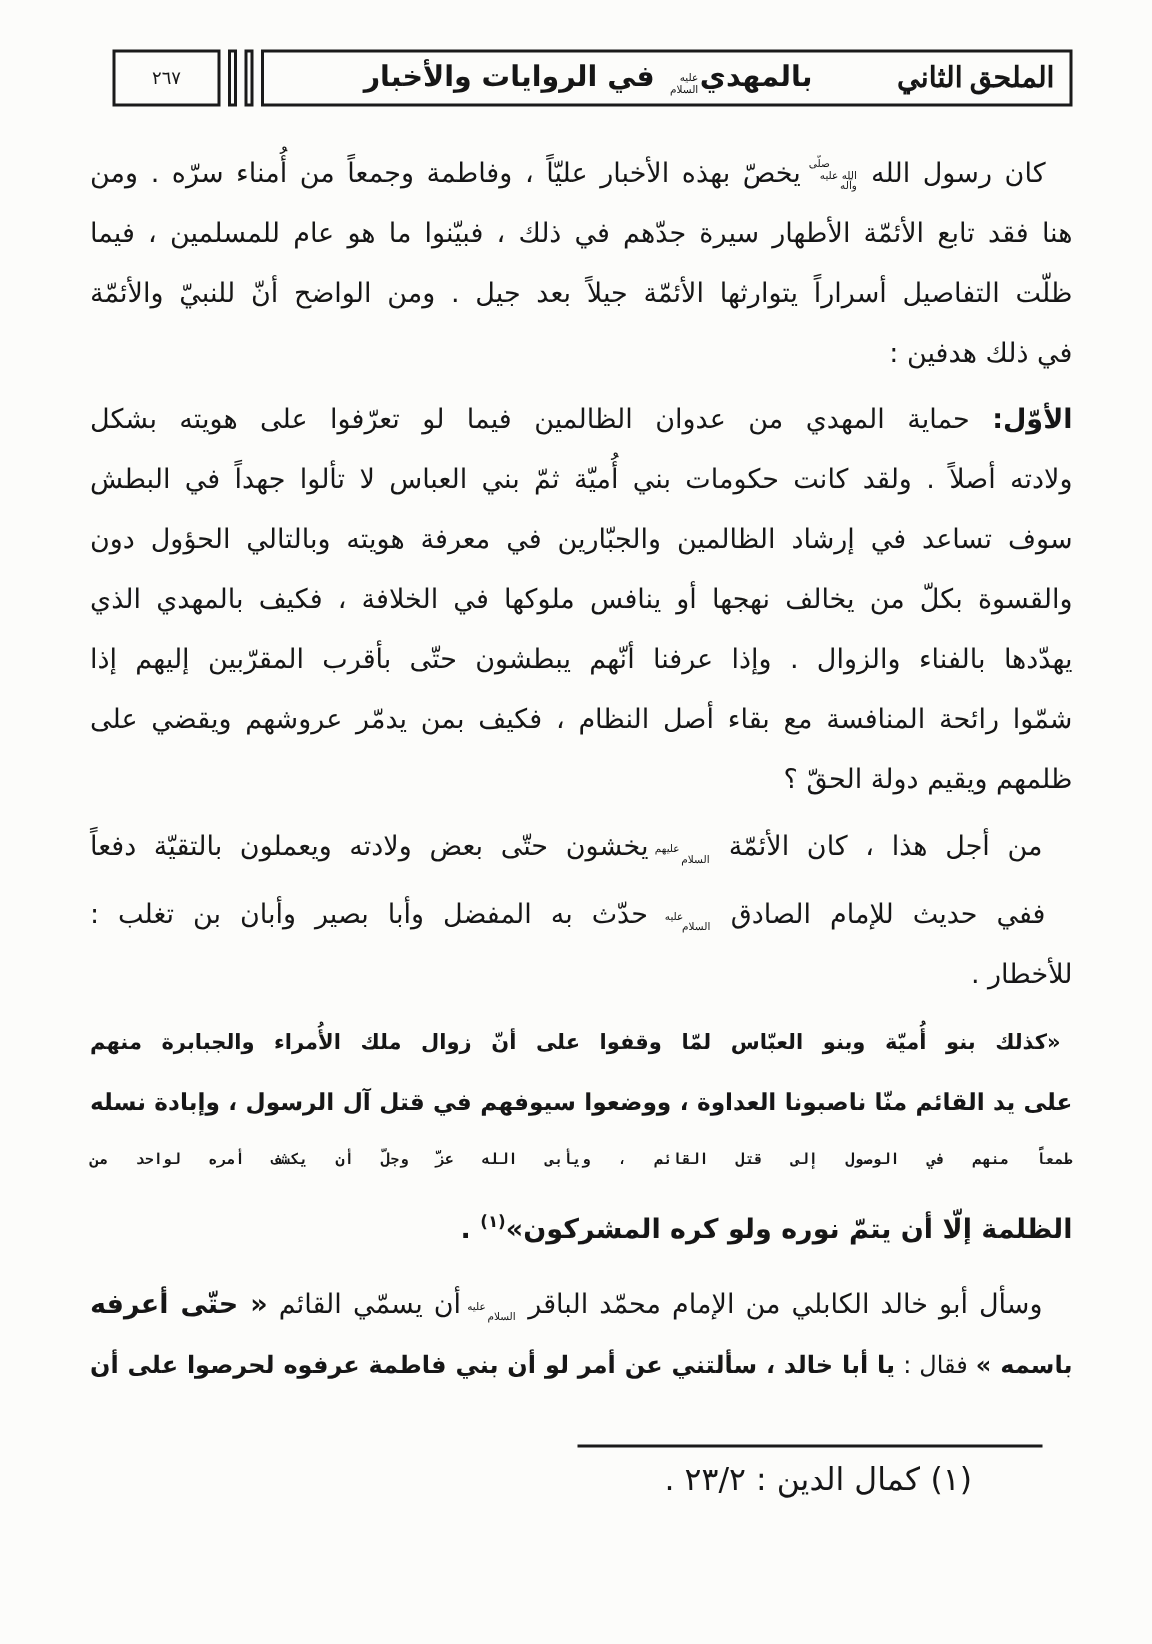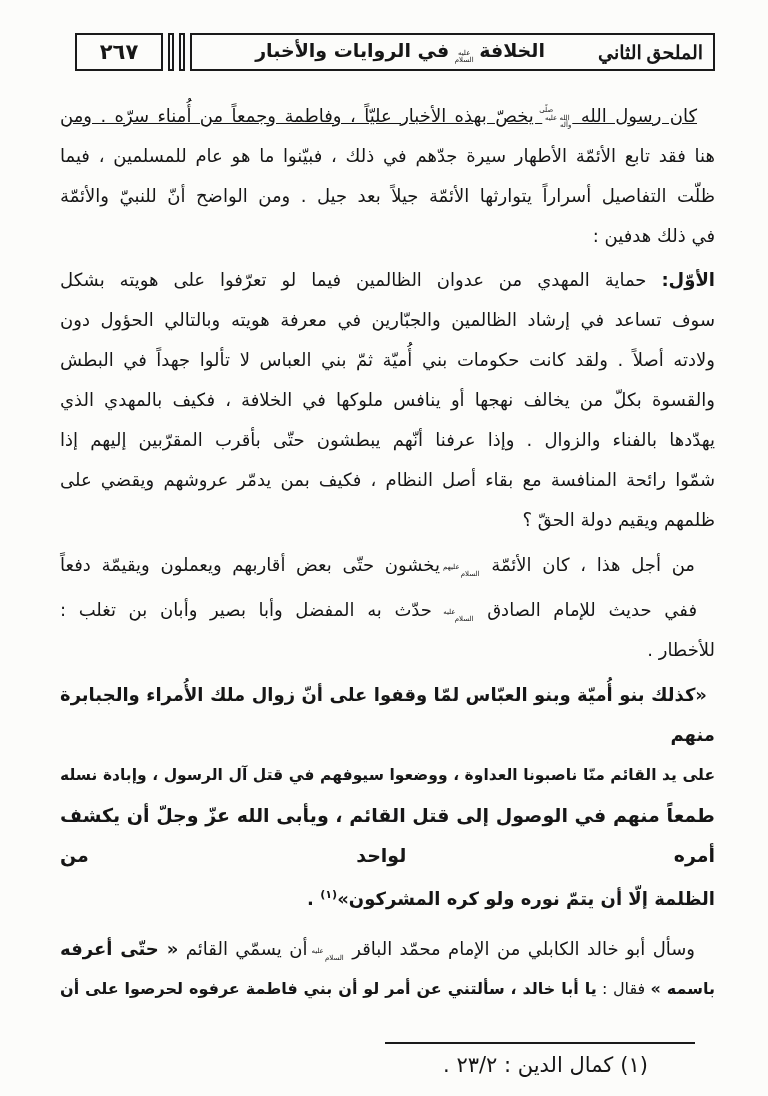--- a/index.html
+++ b/index.html
@@ -7,23 +7,23 @@
   body {
     width:768px; height:1096px;
     background:#fcfcfa; color:#161616;
     font-family:"DejaVu Sans", sans-serif;
     position:relative; overflow:hidden;
   }
 
   
   .page-header { margin:33px 53px 0 75px; height:38px; display:flex; align-items:stretch; }
   .pageno-box {
-    width:88px; border:2.5px solid #1a1a1a;
+    width:72px; border:2.5px solid #1a1a1a;
     display:flex; align-items:center; justify-content:center;
-    font-weight:bold; font-size:21px;
+    font-weight:normal; font-size:12px;
   }
   .bars { display:flex; gap:5px; padding:0 5px; }
   .bars i { display:block; width:6px; height:100%; border:2px solid #1a1a1a; background:#fcfcfa; }
   .titlebox {
     flex:1; border:2.5px solid #1a1a1a;
     direction:rtl; display:flex; align-items:center;
     padding:0 10px; font-weight:bold; font-size:19px;
   }
   .titlebox .section { white-space:nowrap;font-family:Liberation Serif, serif; }
   .titlebox .title { flex:1; text-align:center; }
@@ -32,21 +32,21 @@
   .body-text { direction:rtl; margin:25px 53px 0 60px; font-size:18px; line-height:40px; }
   .line { min-height:40px; }
   .line.justify { text-align:justify; text-align-last:justify; }
   .line.center  { text-align:right; }
   .line.right   { text-align:right; }
   .b   { font-weight:bold; }
   .sup { font-size:0.62em; vertical-align:7px; font-weight:bold; }
   .hon {
     display:inline-block; width:28px;
     font-size:7px; line-height:7.5px; font-weight:normal;
-    text-align:center; vertical-align:-5px; margin:0 1px;
+    text-align:right; vertical-align:-5px; margin:0 1px;
     white-space:normal;
   }
 
   
   .footnote-area { direction:rtl; margin:0 53px 0 60px; }
   .fn-rule { width:310px; border-top:2.5px solid #1a1a1a; margin:33px 20px 0 auto; }
   .fn-text { padding:9px 67px 0 0; font-size:21px; text-align:right; }
   .fn-text .marker { margin-left:7px; }
 </style>
 </head>
@@ -55,42 +55,42 @@
 <header class="page-header">
   <div class="pageno-box">
     <span>٢٦٧</span>
   </div>
   <div class="bars">
     <i></i>
     <i></i>
   </div>
   <div class="titlebox">
     <span class="section">الملحق الثاني</span>
-    <span class="title"><span>الخلافة</span><span class="hon">عليه السلام</span><span>في الروايات والأخبار</span></span>
+    <span class="title"><span>بالمهدي</span><span class="hon">عليه السلام</span><span>في الروايات والأخبار</span></span>
   </div>
 </header>
 
 <main class="body-text" id="body-lines">
-    <div class="line justify" style="text-indent: 18px; text-decoration: underline;"><span>كان رسول الله </span><span class="hon">صلّى الله عليه وآله</span><span> يخصّ بهذه الأخبار عليّاً ، وفاطمة وجمعاً من أُمناء سرّه . ومن</span></div>
+    <div class="line justify" style="text-indent: 18px;"><span>كان رسول الله </span><span class="hon">صلّى الله عليه وآله</span><span> يخصّ بهذه الأخبار عليّاً ، وفاطمة وجمعاً من أُمناء سرّه . ومن</span></div>
     <div class="line justify"><span>هنا فقد تابع الأئمّة الأطهار سيرة جدّهم في ذلك ، فبيّنوا ما هو عام للمسلمين ، فيما</span></div>
     <div class="line justify"><span>ظلّت التفاصيل أسراراً يتوارثها الأئمّة جيلاً بعد جيل . ومن الواضح أنّ للنبيّ والأئمّة</span></div>
     <div class="line center" style="padding-left: 200px;"><span>في ذلك هدفين :</span></div>
     <div class="line justify" style="margin-top: 4px;"><span class="b">الأوّل:</span><span> حماية المهدي من عدوان الظالمين فيما لو تعرّفوا على هويته بشكل</span></div>
+    <div class="line justify"><span>ولادته أصلاً . ولقد كانت حكومات بني أُميّة ثمّ بني العباس لا تألوا جهداً في البطش</span></div>
     <div class="line justify"><span>سوف تساعد في إرشاد الظالمين والجبّارين في معرفة هويته وبالتالي الحؤول دون</span></div>
-    <div class="line justify"><span>ولادته أصلاً . ولقد كانت حكومات بني أُميّة ثمّ بني العباس لا تألوا جهداً في البطش</span></div>
     <div class="line justify"><span>والقسوة بكلّ من يخالف نهجها أو ينافس ملوكها في الخلافة ، فكيف بالمهدي الذي</span></div>
     <div class="line justify"><span>يهدّدها بالفناء والزوال . وإذا عرفنا أنّهم يبطشون حتّى بأقرب المقرّبين إليهم إذا</span></div>
     <div class="line justify"><span>شمّوا رائحة المنافسة مع بقاء أصل النظام ، فكيف بمن يدمّر عروشهم ويقضي على</span></div>
     <div class="line center" style="padding-left: 108px;"><span>ظلمهم ويقيم دولة الحقّ ؟</span></div>
-    <div class="line justify" style="text-indent: 20px; margin-top: 5px;"><span>من أجل هذا ، كان الأئمّة </span><span class="hon">عليهم السلام</span><span> يخشون حتّى بعض أقاربهم ويعملون ويقيمّة دفعاً</span></div>
+    <div class="line justify" style="text-indent: 20px; margin-top: 5px;"><span>من أجل هذا ، كان الأئمّة </span><span class="hon">عليهم السلام</span><span> يخشون حتّى بعض ولادته ويعملون بالتقيّة دفعاً</span></div>
     <div class="line justify" style="text-indent: 18px; margin-top: 5px;"><span>ففي حديث للإمام الصادق </span><span class="hon">عليه السلام</span><span> حدّث به المفضل وأبا بصير وأبان بن تغلب :</span></div>
     <div class="line right"><span>للأخطار .</span></div>
-    <div class="line justify" style="text-indent: 8px; margin-top: 5px; font-size: 18px;"><span class="b">«كذلك بنو أُميّة وبنو العبّاس لمّا وقفوا على أنّ زوال ملك الأُمراء والجبابرة منهم</span></div>
+    <div class="line justify" style="text-indent: 8px; margin-top: 5px; font-size: 14px;"><span class="b">«كذلك بنو أُميّة وبنو العبّاس لمّا وقفوا على أنّ زوال ملك الأُمراء والجبابرة منهم</span></div>
     <div class="line justify" style="font-size: 15.5px;"><span class="b">على يد القائم منّا ناصبونا العداوة ، ووضعوا سيوفهم في قتل آل الرسول ، وإبادة نسله</span></div>
-    <div class="line justify" style="font-size: 19px;"><span class="b">طمعاً منهم في الوصول إلى قتل القائم ، ويأبى الله عزّ وجلّ أن يكشف أمره لواحد من</span></div>
+    <div class="line justify" style="font-size: 10px; font-family: Liberation Mono, monospace;"><span class="b">طمعاً منهم في الوصول إلى قتل القائم ، ويأبى الله عزّ وجلّ أن يكشف أمره لواحد من</span></div>
     <div class="line center"><span class="b">الظلمة إلّا أن يتمّ نوره ولو كره المشركون»</span><span class="sup">(١)</span><span class="b"> .</span></div>
     <div class="line justify" style="text-indent: 20px; margin-top: 10px;"><span>وسأل أبو خالد الكابلي من الإمام محمّد الباقر </span><span class="hon">عليه السلام</span><span> أن يسمّي القائم </span><span class="b">« حتّى أعرفه</span></div>
     <div class="line justify" style="font-size: 16px;"><span class="b">باسمه »</span><span> فقال : </span><span class="b">يا أبا خالد ، سألتني عن أمر لو أن بني فاطمة عرفوه لحرصوا على أن</span></div>
   </main>
 
 <footer class="footnote-area">
   <div class="fn-rule"></div>
   <div class="fn-text">
     <span class="marker">(١)</span><span>كمال الدين : ٢٣/٢ .</span>
   </div>

